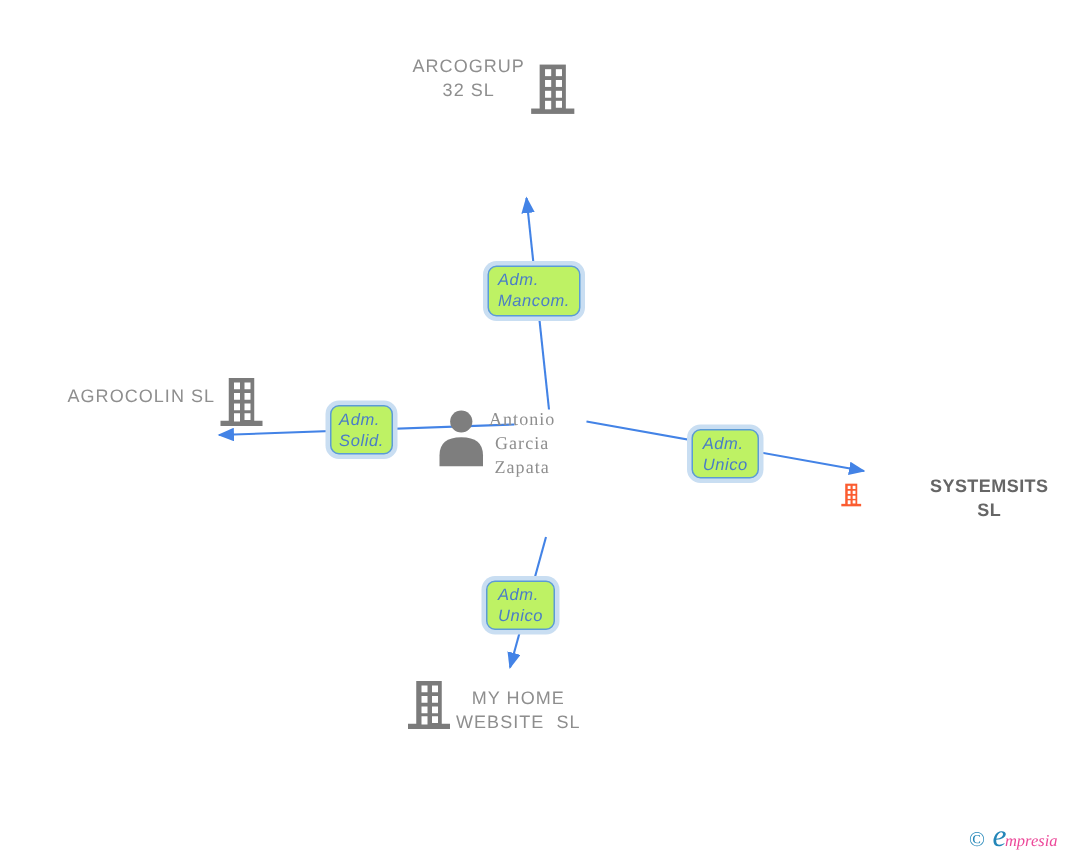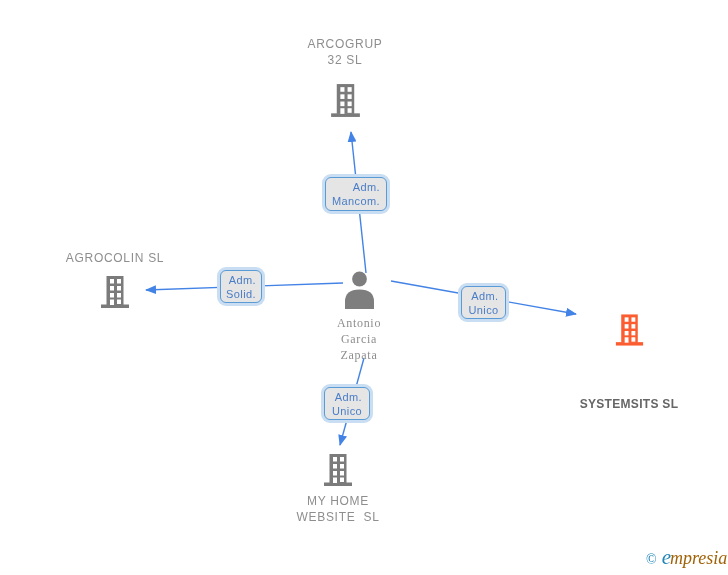--- a/index.html
+++ b/index.html
@@ -2,50 +2,51 @@
 <html><head>
 <meta charset="utf-8">
 <style>
   html,body{margin:0;padding:0;background:#ffffff;}
   .stage{
     position:relative;width:728px;height:575px;background:#ffffff;overflow:hidden;
     font-family:"Liberation Sans","DejaVu Sans",sans-serif;
   }
   .edges{position:absolute;left:0;top:0;width:728px;height:575px;}
   .node{
-    position:absolute;width:140px;display:flex;flex-direction:column;align-items:center;
+    position:absolute;width:140px;display:flex;align-items:center;
   }
   .nlabel{
     font-size:12px;color:#8e8e8e;letter-spacing:0.7px;line-height:16px;
     text-align:center;white-space:pre-wrap;
   }
   .nlabel.hl{color:#666666;font-weight:bold;letter-spacing:0.3px;}
   .icon-building,.icon-person{display:block;}
   .gray-fill{fill:#7b7b7b;}
   .orange-fill{fill:#fb5c30;}
   .elabel{
-    position:absolute;box-sizing:border-box;background:#e5e5e5;
+    position:absolute;box-sizing:border-box;background:#bef264;
     border:1px solid #5b9bd5;border-radius:6px;
     box-shadow:0 0 0 3px #c9def2;
     color:#4a7dc6;font-size:11px;line-height:14px;letter-spacing:0.4px;
-    display:flex;align-items:center;justify-content:center;text-align:right;
+    display:flex;align-items:center;justify-content:center;text-align:left;
     white-space:pre-wrap;
+    font-style:italic;
   }
   .mt14{margin-bottom:14px;}
   .mt8{margin-bottom:8px;}
   .mb6{margin-bottom:6px;}
   .mb5{margin-bottom:5px;}
   .mb4{margin-bottom:4px;}
   .logo{
     position:absolute;left:646px;top:547px;display:flex;align-items:baseline;
     font-family:"Liberation Serif","DejaVu Serif",serif;cursor:pointer;
   }
   .logo .c{color:#2386b8;font-size:14px;margin-right:5px;}
   .logo .e{color:#2386b8;font-style:italic;font-size:21px;line-height:21px;}
-  .logo .rest{color:#a16207;font-style:italic;font-size:18px;margin-left:-1px;}
+  .logo .rest{color:#ec4899;font-style:italic;font-size:11px;margin-left:-1px;}
 </style>
 </head>
 <body>
 
 <div class="stage">
 
   <svg class="edges" viewBox="0 0 728 575">
     <defs>
       <marker id="arrow" viewBox="0 0 11 9" refX="10" refY="4.5" markerWidth="11" markerHeight="9" markerUnits="userSpaceOnUse" orient="auto">
         <path d="M0 0 L11 4.5 L0 9 Z" fill="#4383e6"></path>

